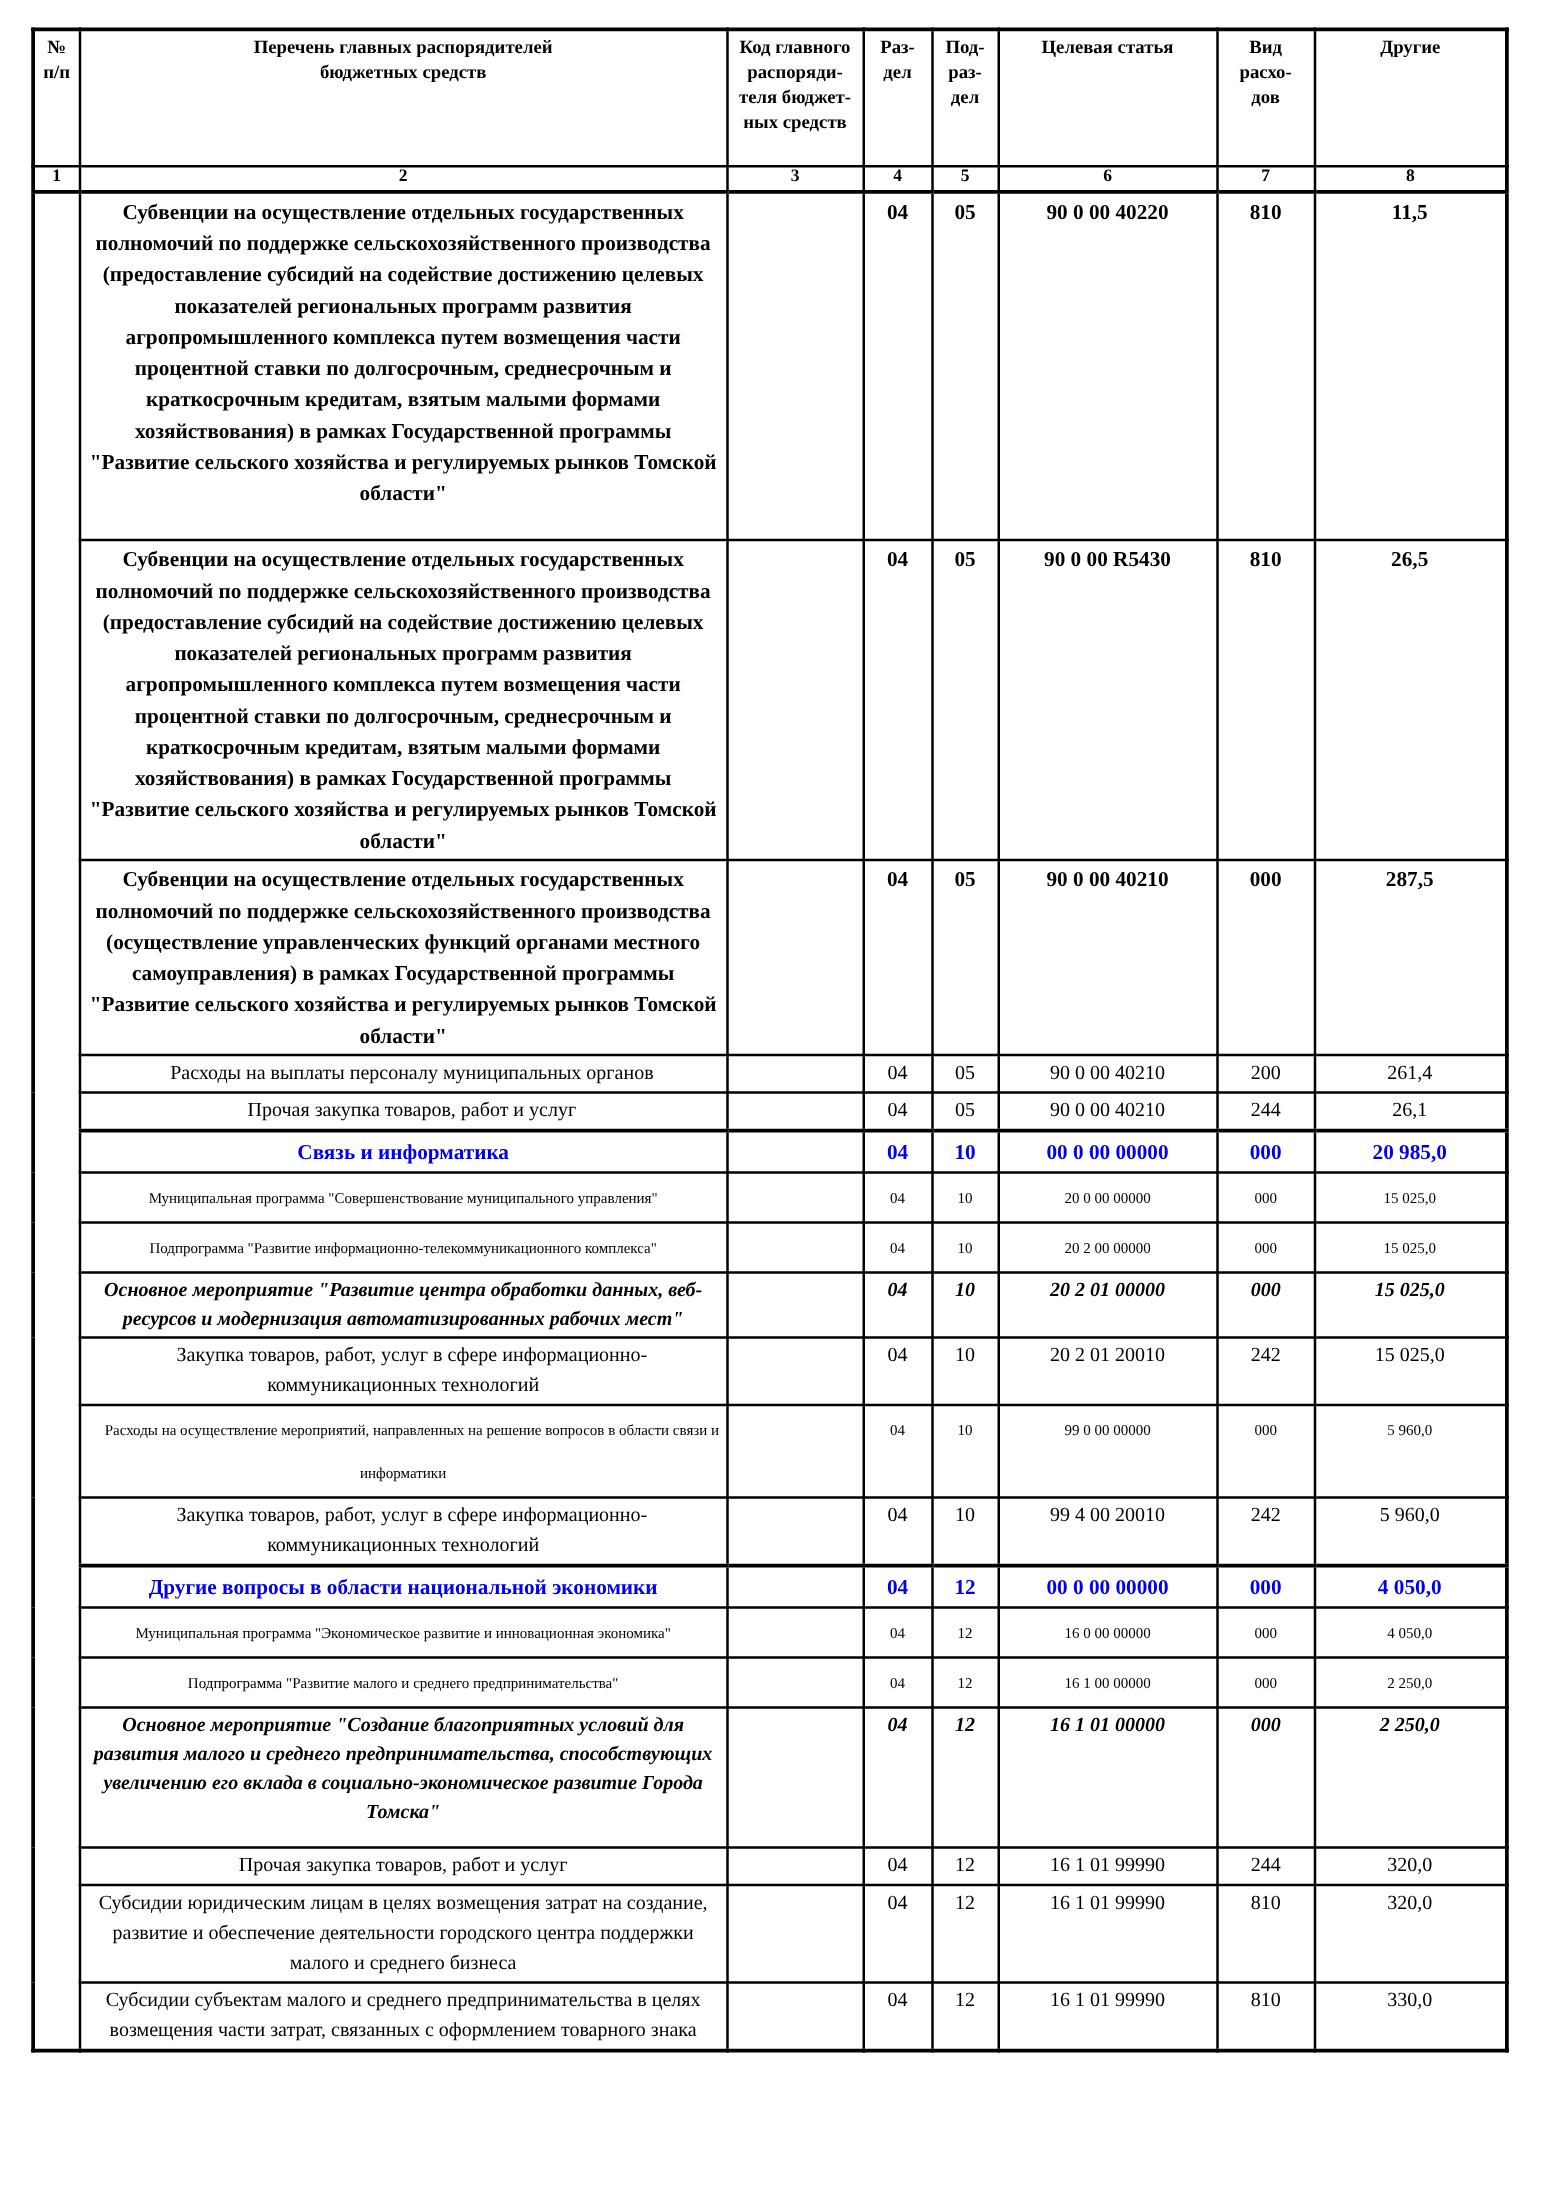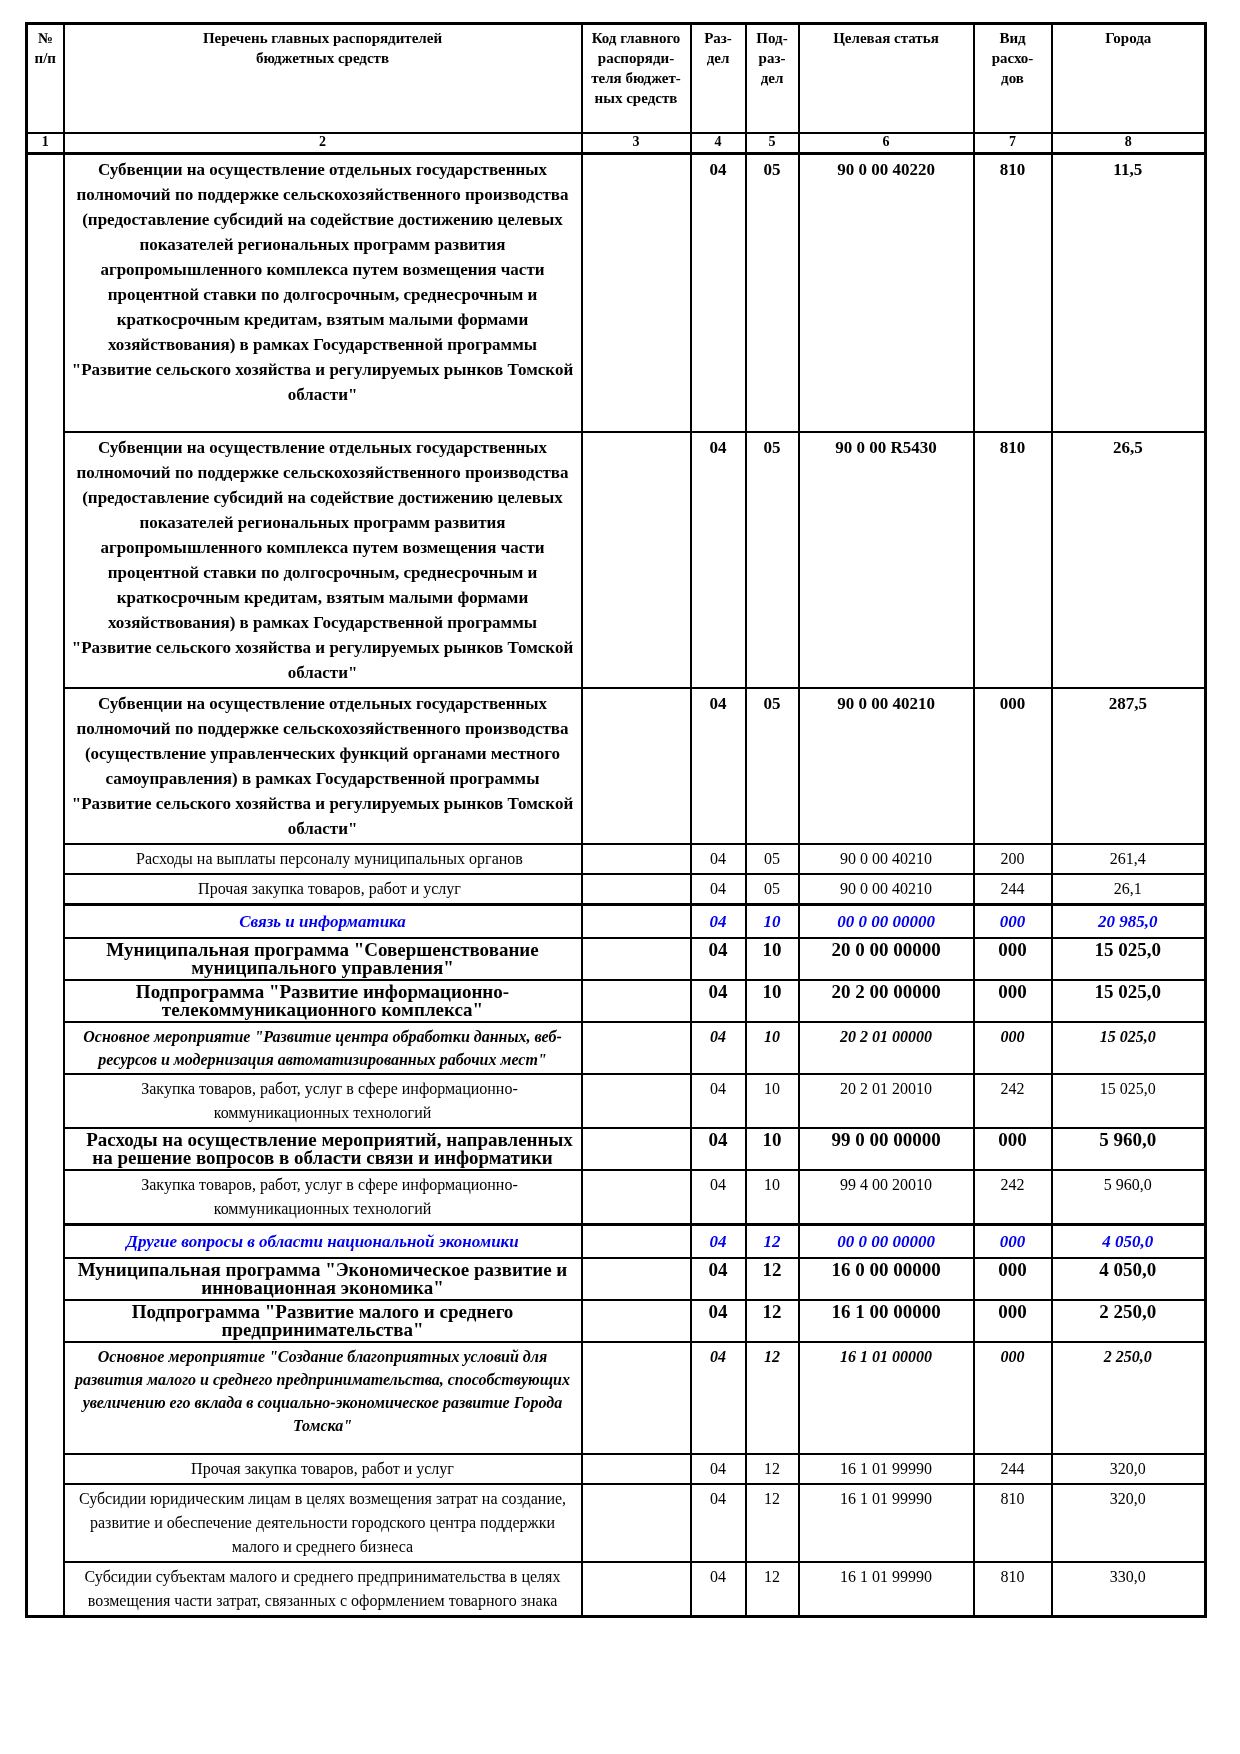--- a/index.html
+++ b/index.html
@@ -24,22 +24,22 @@
   thead tr.nums th{
     height:18px;font-size:14px;line-height:16px;padding:0;
     border-bottom:3px solid #000;
   }
   td.c-num{border-right:2px solid #000;}
   td.c-name{text-align:center;}
   td.c-val{text-align:center;}
   td.c-total{text-align:center;padding-right:4px;}
   
   tr.r-block td{font-weight:bold;font-size:17px;line-height:25px;}
-  tr.r-section td{font-weight:bold;font-size:17px;line-height:27px;color:#0000EE;border-top:3px solid #000;font-style:italic;}
-  tr.r-program td{font-weight:bold;font-size:19px;line-height:18px;}
+  tr.r-section td{font-weight:bold;font-size:17px;line-height:27px;color:#0000EE;border-top:3px solid #000;}
+  tr.r-program td{font-weight:normal;font-size:12px;line-height:34px;}
   tr.r-event td{font-weight:bold;font-style:italic;font-size:16px;line-height:23px;}
   tr.r-detail td{font-weight:normal;font-size:16px;line-height:24px;}
   tr.r-indent td.c-name{text-indent:14px;}
   tr.h278{height:278px}
   tr.h255{height:255px}
   tr.h155{height:155px}
   tr.h112{height:112px}
 </style>
 </head>
 <body>
@@ -67,21 +67,21 @@
 теля бюджет-
 ных средств</th>
         <th>Раз-
 дел</th>
         <th>Под-
 раз-
 дел</th>
         <th>Целевая статья</th>
         <th>Вид расхо-
 дов</th>
-        <th>Города</th>
+        <th>Другие</th>
       </tr>
       <tr class="nums">
         <th>1</th>
         <th>2</th>
         <th>3</th>
         <th>4</th>
         <th>5</th>
         <th>6</th>
         <th>7</th>
         <th>8</th>

